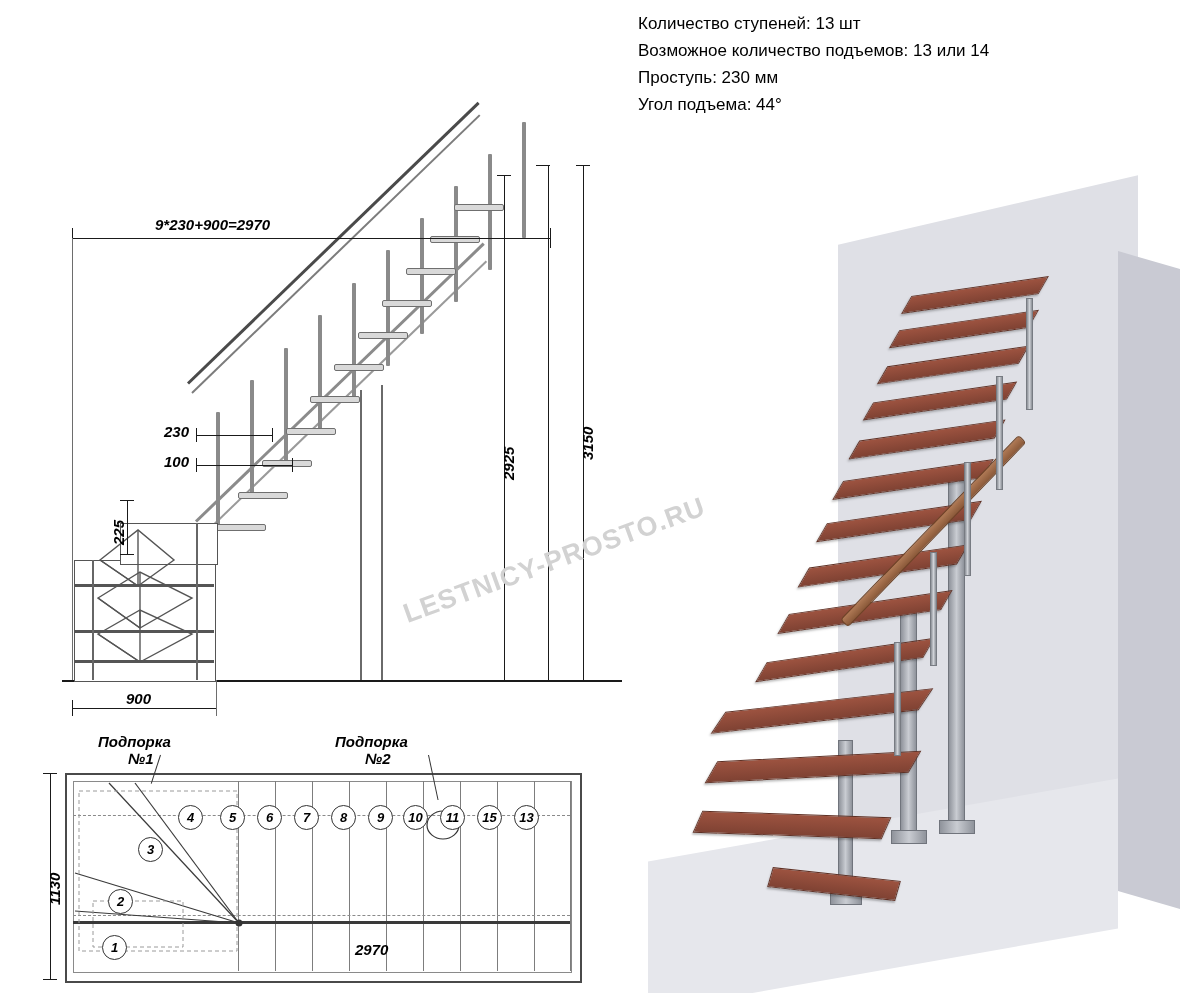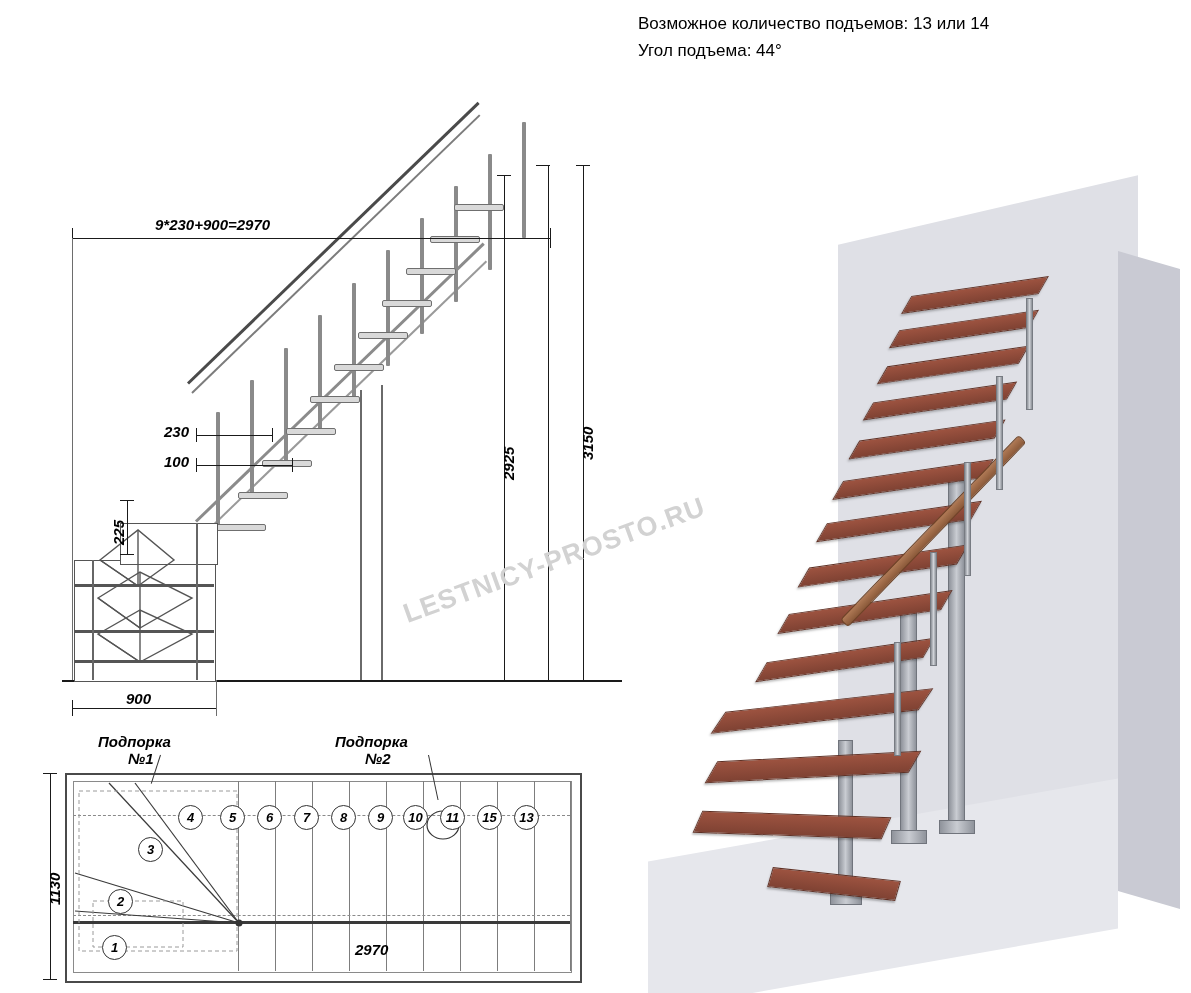--- a/index.html
+++ b/index.html
@@ -57,21 +57,23 @@
   .hand3d{position:absolute;height:9px;background:linear-gradient(180deg,#b07a56,#8a5939);
           border:1px solid #6d4428;border-radius:4px;transform-origin:left center;}
   .bal3d{position:absolute;width:5px;background:linear-gradient(90deg,#8b8f96,#cfd2d7,#8b8f96);border:1px solid #777b82;}
 </style>
 </head>
 <body>
 
 <div class="page">
 
   <div class="spec">
+    <div>Количество ступеней: 13 шт</div>
     <div>Возможное количество подъемов: 13 или 14</div>
+    <div>Проступь: 230 мм</div>
     <div>Угол подъема: 44°</div>
   </div>
 
   <div class="elev">
 
     <div class="ln hline dim" style="left:62px;top:680px;width:560px;height:2px;"></div>
 
     <div class="ln vline dim" style="left:548px;top:165px;height:516px;"></div>
     <div class="ln hline dim" style="left:536px;top:165px;width:14px;"></div>
 

